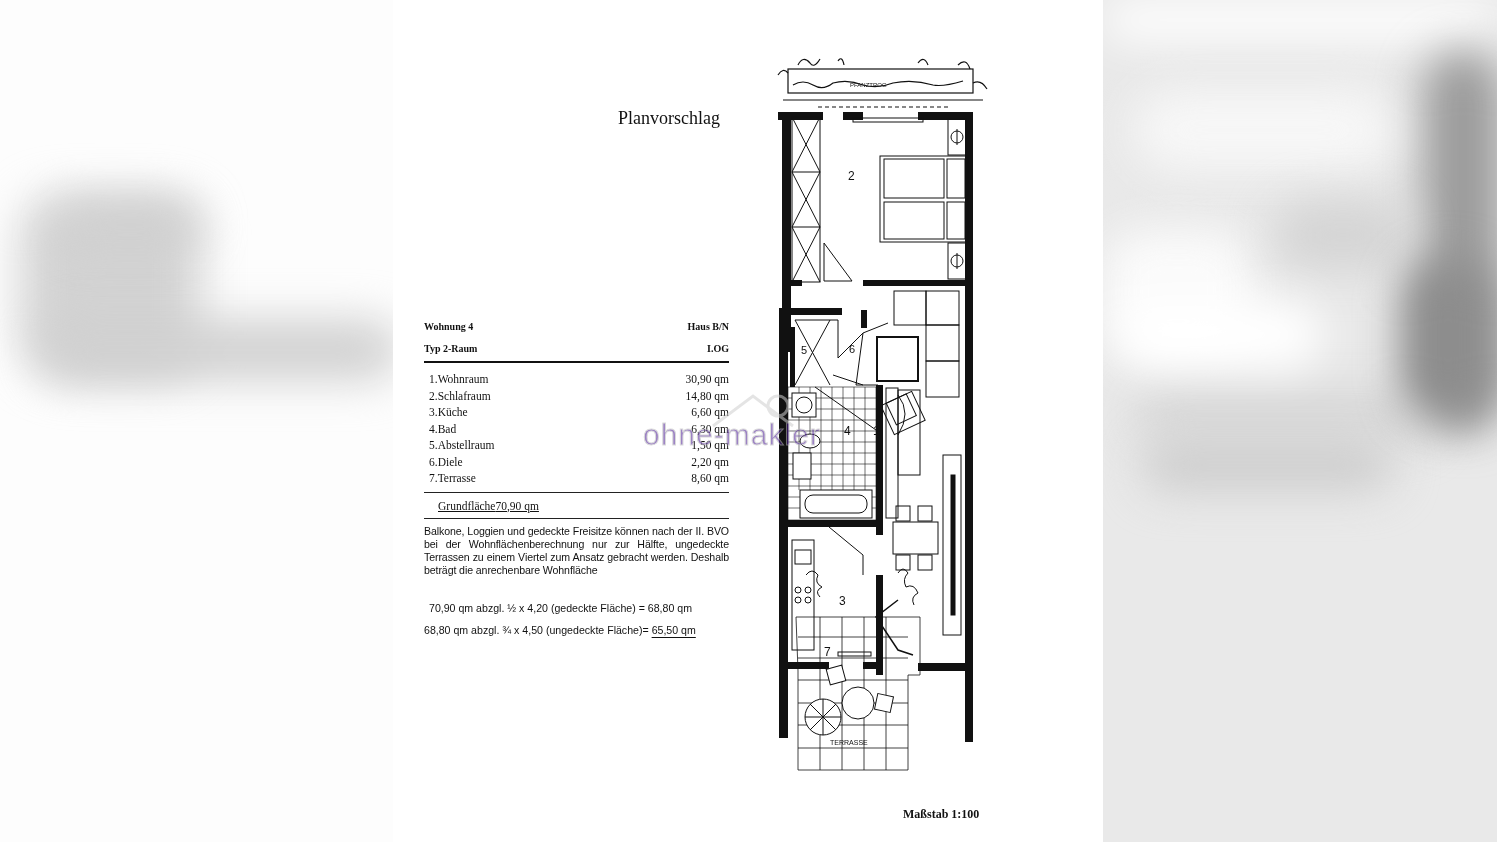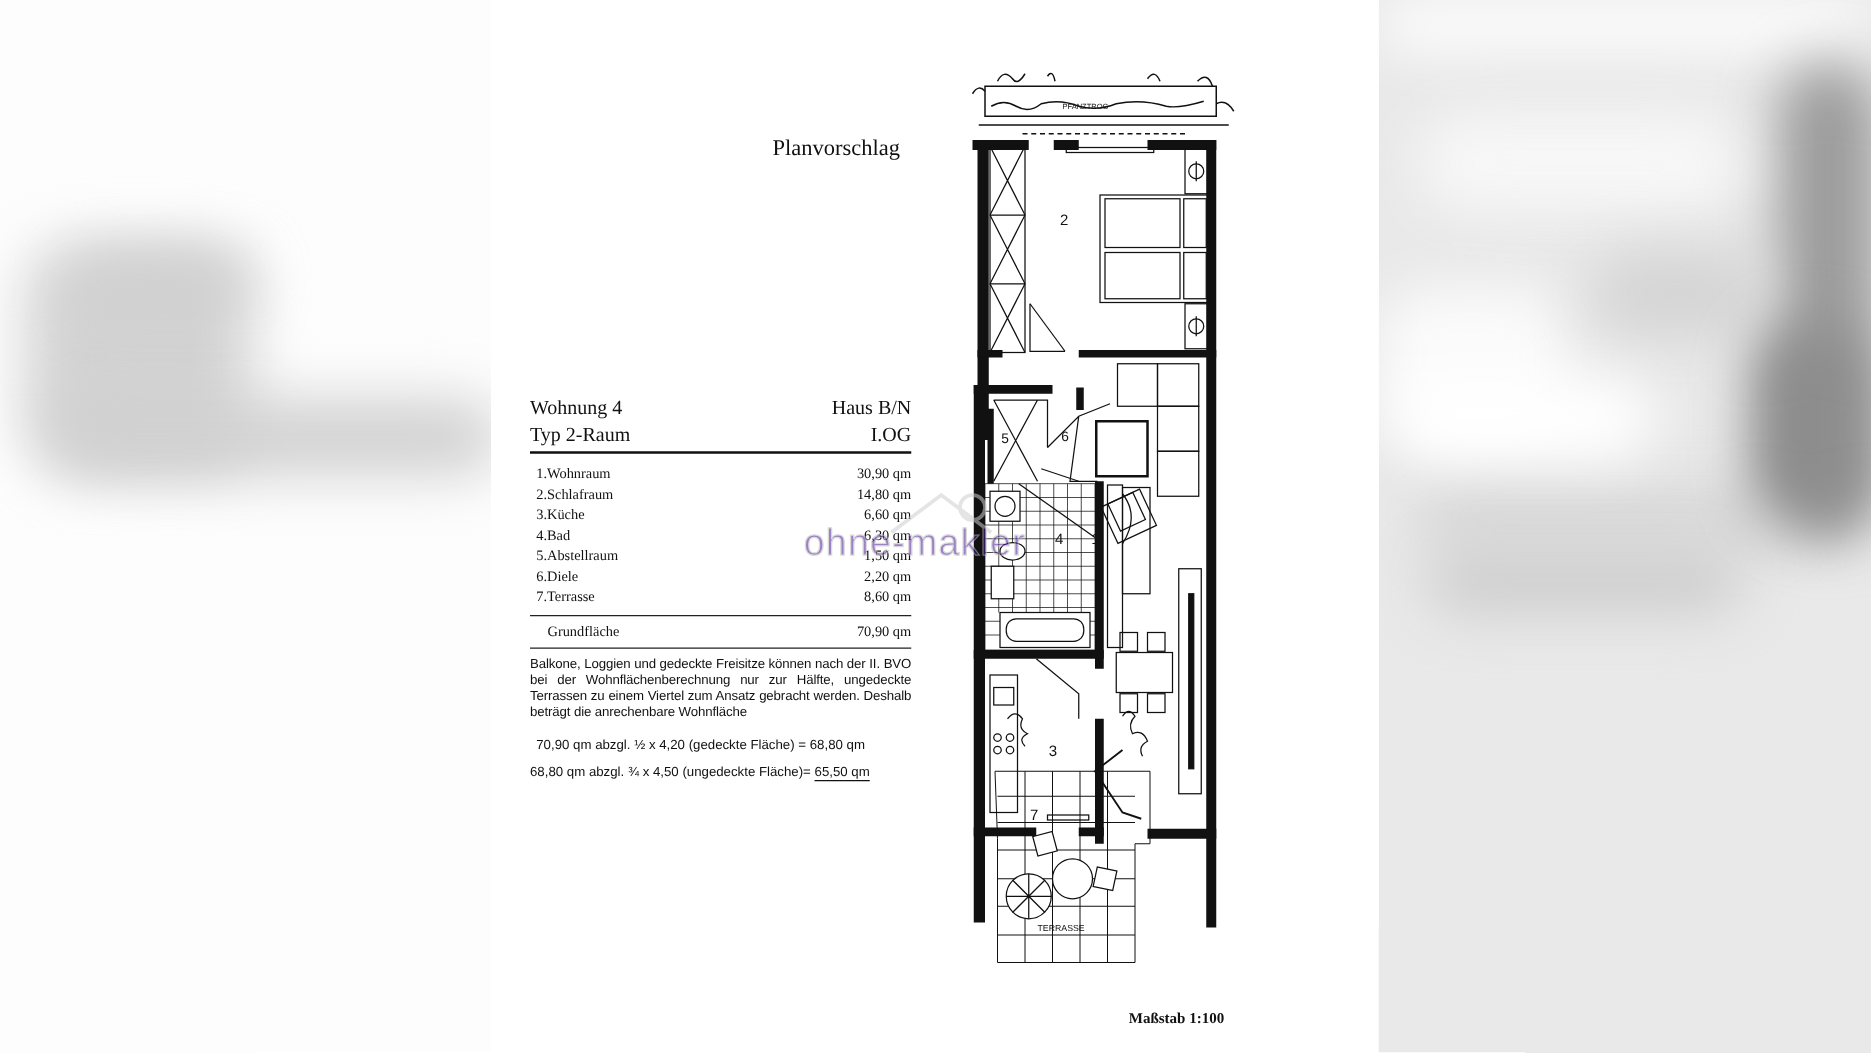--- a/index.html
+++ b/index.html
@@ -7,25 +7,25 @@
   .blur-bg { position:absolute; top:0; height:842px; overflow:hidden; }
   .blur-left { left:0; width:393px; background:#fdfdfd; }
   .blur-right { left:1103px; width:394px; background:#e9e9e9; }
   .blob { position:absolute; border-radius:40px; filter:blur(22px); }
   .doc { position:absolute; left:393px; top:0; width:710px; height:740px; background:#ffffff; }
 
   .title { position:absolute; left:225px; top:108px; font-size:18px; }
   .scale { position:absolute; left:510px; top:807px; font-size:12px; font-weight:bold; }
 
   .info { position:absolute; left:31px; top:316px; width:305px; }
-  .info .hdr { display:flex; justify-content:space-between; font-size:16px; font-weight:normal; line-height:22px;align-items:center; }
+  .info .hdr { display:flex; justify-content:space-between; font-size:10px; font-weight:bold; line-height:22px;align-items:center; }
   .info .rule-thick { border-top:2px solid #111; margin:1px 0 8px 0; }
   .rooms .row { display:flex; justify-content:space-between; font-size:11.5px; line-height:16.5px; padding:0 0 0 5px; }
   .rule-thin { border-top:1.5px solid #222; margin:5px 0 4px 0; }
-  .total { display:flex; justify-content:space-between; font-size:11.5px; line-height:18px; padding-left:14px; }
+  .total { display:flex; font-size:11.5px; line-height:18px; padding-left:14px;text-decoration:underline; }
   .note { font-family:Liberation Sans, sans-serif; font-size:10.6px; line-height:13px; text-align:justify; margin-top:6px; letter-spacing:-0.1px; }
   .calc { font-family:"Liberation Sans", sans-serif; font-size:10.6px; line-height:22px; }
   .calc .u { text-decoration:underline; text-underline-offset:3px;text-align:right; }
 
   .plan { position:absolute; left:375px; top:55px; }
 
   .watermark { position:absolute; left:250px; top:388px; width:220px; height:70px; opacity:0.55; }
   .watermark .wm-text { position:absolute; left:0; top:30px; font-family:"Liberation Sans", sans-serif; font-size:30px; color:#4c1d95; -webkit-text-stroke:1px #bdbdbd; letter-spacing:1px; }
 </style>
 </head>
@@ -94,21 +94,21 @@
         </div>
     </div>
     <div class="rule-thin"></div>
     <div class="total">
       <span>Grundfläche</span>
       <span>70,90 qm</span>
     </div>
     <div class="rule-thin" style="margin-top:3px;"></div>
 
     <div class="note">Balkone, Loggien und gedeckte Freisitze können nach der II. BVO bei der Wohnflächenberechnung nur zur Hälfte, ungedeckte Terrassen zu einem Viertel zum Ansatz gebracht werden. Deshalb beträgt die anrechenbare Wohnfläche</div>
-    <div class="calc" style="margin-top:8px; padding-left:5px;">
+    <div class="calc" style="margin-top:20px; padding-left:5px;">
       <div><span>70,90 qm abzgl. ½ x 4,20 (gedeckte Fläche) = </span><span>68,80 qm</span></div>
       <div style="margin-left:-5px;"><span>68,80 qm abzgl. ¾ x 4,50 (ungedeckte Fläche)= </span><span class="u">65,50 qm</span></div>
     </div>
   </div>
 
   <svg class="plan" width="330" height="740" viewBox="0 0 330 740" xmlns="http://www.w3.org/2000/svg">
     <g stroke="#111" fill="none" stroke-width="1.2">
 
       <g>
         <rect x="20" y="14" width="185" height="24"></rect>

